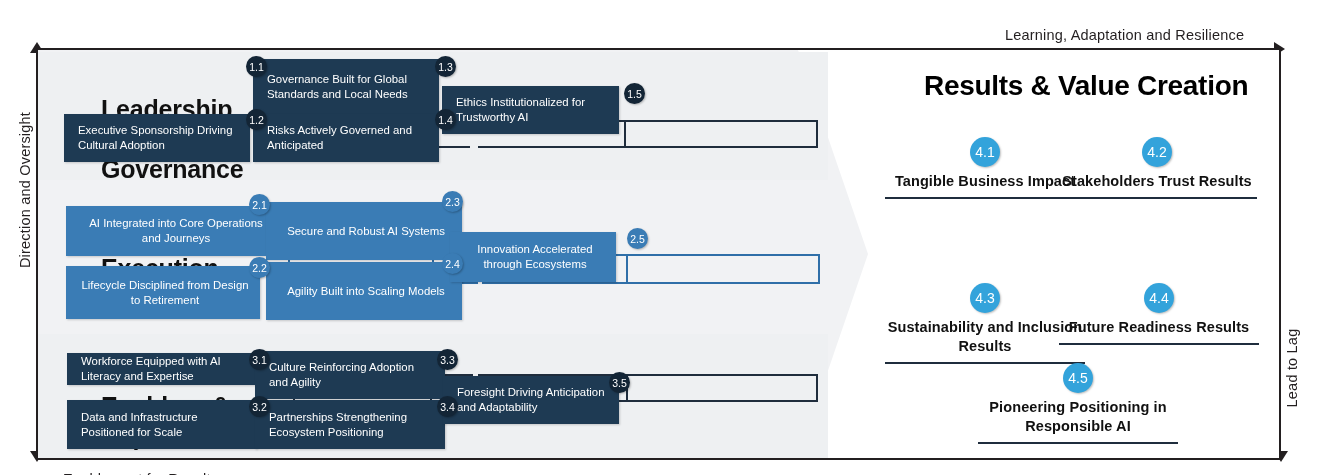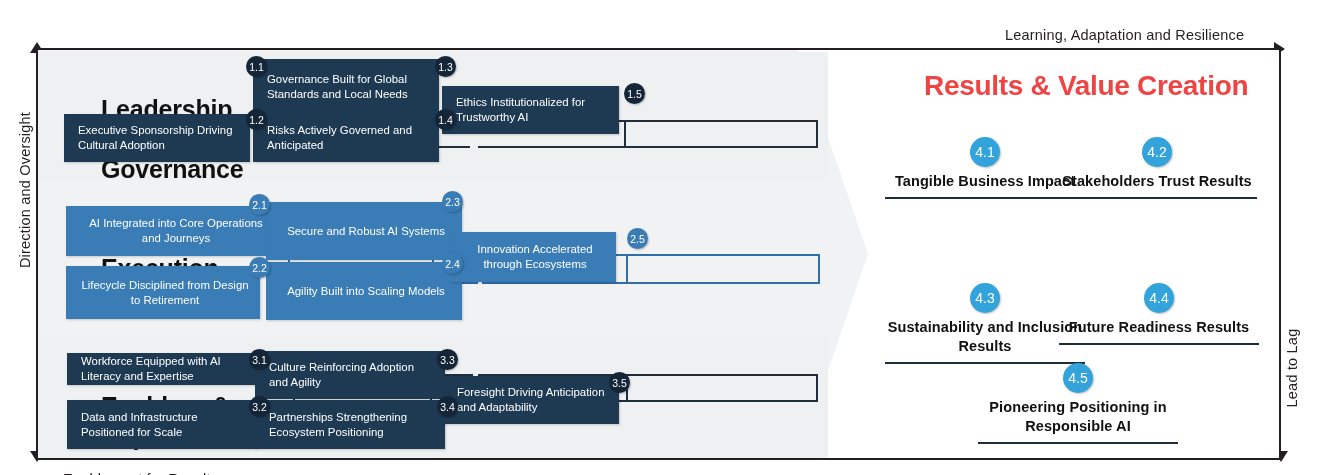--- a/index.html
+++ b/index.html
@@ -68,21 +68,21 @@
 
   
   .badge{position:absolute;border-radius:50%;color:#fff;font-size:10.5px;
          display:flex;align-items:center;justify-content:center;
          box-shadow:1px 1px 2px rgba(0,0,0,.25);z-index:6;}
   .badge.dark{background:#132536;width:21px;height:21px;}
   .badge.blue{background:#3a7cb5;width:21px;height:21px;}
   .badge.cyan{background:#33a3db;width:30px;height:30px;font-size:14px;}
 
   
-  .results-title{position:absolute;left:924px;top:48px;font-size:28px;font-weight:bold;color:#ef4444;letter-spacing:-.3px;}
+  .results-title{position:absolute;left:924px;top:48px;font-size:28px;font-weight:bold;color:#000000;letter-spacing:-.3px;}
   .res-item{position:absolute;width:200px;text-align:center;}
   .res-item .res-label{display:block;font-size:14.5px;font-weight:bold;color:#111;line-height:19px;letter-spacing:.1px;}
   .res-item .res-rule{display:block;margin:6px auto 0;height:2px;background:#1f2d3d;width:100%;}
 </style>
 </head>
 <body>
 
 <div id="canvas">
 
   <div class="axis-line axis-top"></div>

